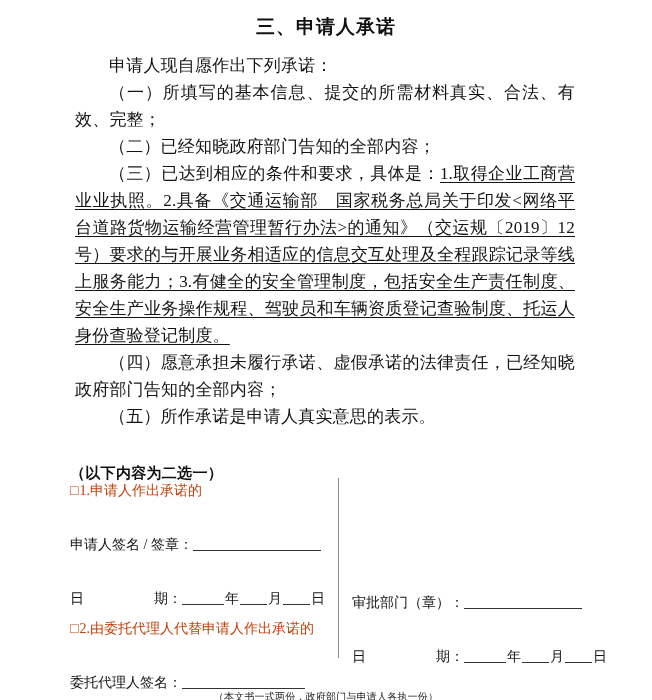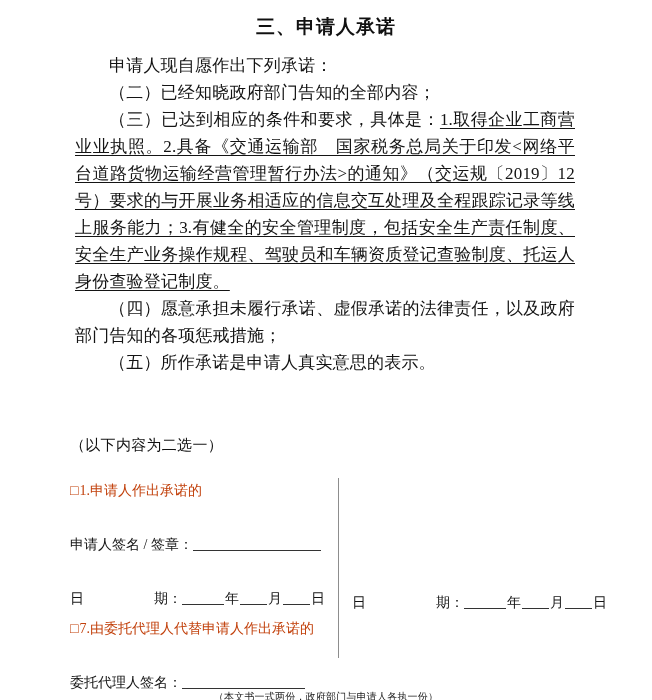--- a/index.html
+++ b/index.html
@@ -57,24 +57,24 @@
   }
   .para .ul {
     text-decoration: underline;
     text-underline-offset: 3px;
     text-decoration-thickness: 1px;
   }
 
   
   .bold-note {
     position: absolute;
-    top: 436px;
+    top: 464px;
     left: 70px;
     font-size: 15px;
-    font-weight: normal;
+    font-weight: bold;
     letter-spacing: 0.3px;
     color: #111;
   }
 
   
   .form-area {
     position: absolute;
     top: 476px;
     left: 70px;
     width: 582px;
@@ -163,26 +163,27 @@
 <body>
 
 <div class="page">
 
   <div class="doc-title">三、申请人承诺</div>
 
   <div class="body-block">
 
     <p class="para">申请人现自愿作出下列承诺：</p>
 
+    <p class="para">（一）所填写的基本信息、提交的所需材料真实、合法、有效、完整；</p>
 
     <p class="para">（二）已经知晓政府部门告知的全部内容；</p>
 
     <p class="para"><span class="plain">（三）已达到相应的条件和要求，具体是：</span><span class="ul">1.取得企业工商营业业执照。2.具备《交通运输部　国家税务总局关于印发&lt;网络平台道路货物运输经营管理暂行办法&gt;的通知》（交运规〔2019〕12号）要求的与开展业务相适应的信息交互处理及全程跟踪记录等线上服务能力；3.有健全的安全管理制度，包括安全生产责任制度、安全生产业务操作规程、驾驶员和车辆资质登记查验制度、托运人身份查验登记制度。</span></p>
 
-    <p class="para">（四）愿意承担未履行承诺、虚假承诺的法律责任，以及政府部门告知的各项惩戒措施；</p>
+    <p class="para">（四）愿意承担未履行承诺、虚假承诺的法律责任，已经知晓政府部门告知的全部内容；</p>
 
     <p class="para">（五）所作承诺是申请人真实意思的表示。</p>
   </div>
 
   <div class="bold-note">（以下内容为二选一）</div>
 
   <div class="form-area">
 
     <div class="col-divider"></div>
 
@@ -194,34 +195,37 @@
 
       <div class="fl-row">
         <span class="lbl-plain">申请人签名 / 签章：</span><span class="rule sig-long"></span>
       </div>
 
       <div class="fl-row">
         <span class="lbl-justify">日</span><span class="lbl-plain">期：</span><span class="rule yr"></span><span class="unit">年</span><span class="rule mo"></span><span class="unit">月</span><span class="rule dy"></span><span class="unit">日</span>
       </div>
 
       <div class="checkbox-row">
-        <span class="cb">□</span><span>7.由委托代理人代替申请人作出承诺的</span>
+        <span class="cb">□</span><span>2.由委托代理人代替申请人作出承诺的</span>
       </div>
 
       <div class="fl-row">
         <span class="lbl-plain">委托代理人签名：</span><span class="rule sig-agent"></span>
       </div>
 
       <div class="fl-row">
         <span class="lbl-justify">日</span><span class="lbl-plain">期：</span><span class="rule yr"></span><span class="unit">年</span><span class="rule mo"></span><span class="unit">月</span><span class="rule dy"></span><span class="unit">日</span>
       </div>
     </div>
 
     <div class="col-right">
 
+      <div class="fl-row">
+        <span class="lbl-plain">审批部门（章）：</span><span class="rule seal"></span>
+      </div>
 
       <div class="fl-row">
         <span class="lbl-justify">日</span><span class="lbl-plain">期：</span><span class="rule yr"></span><span class="unit">年</span><span class="rule mo"></span><span class="unit">月</span><span class="rule dy"></span><span class="unit">日</span>
       </div>
     </div>
   </div>
 
   <div class="footer-note">（本文书一式两份，政府部门与申请人各执一份）</div>
 
 </div>

